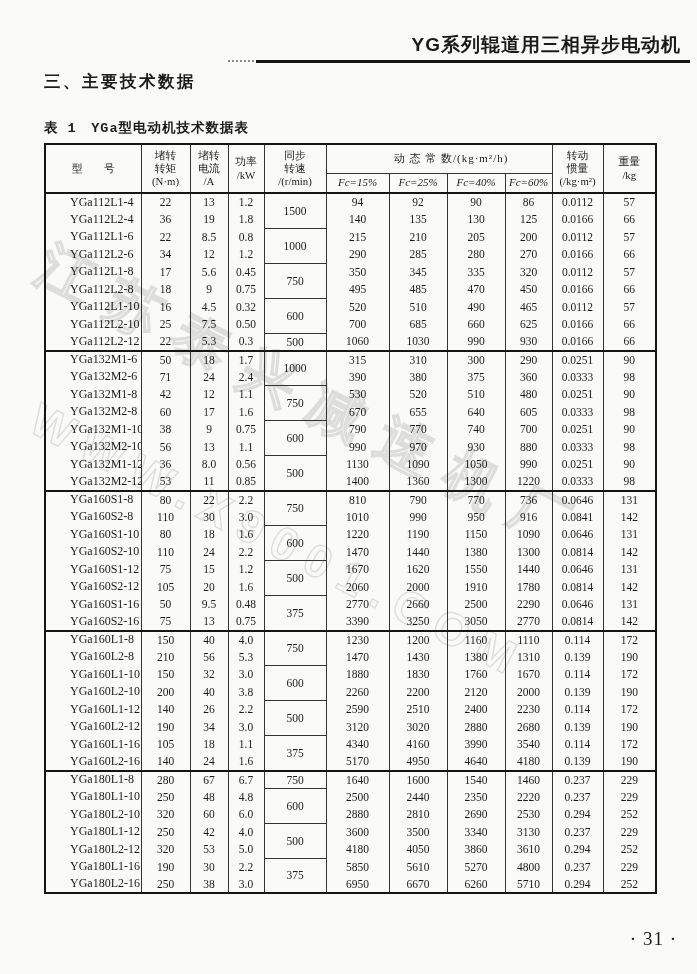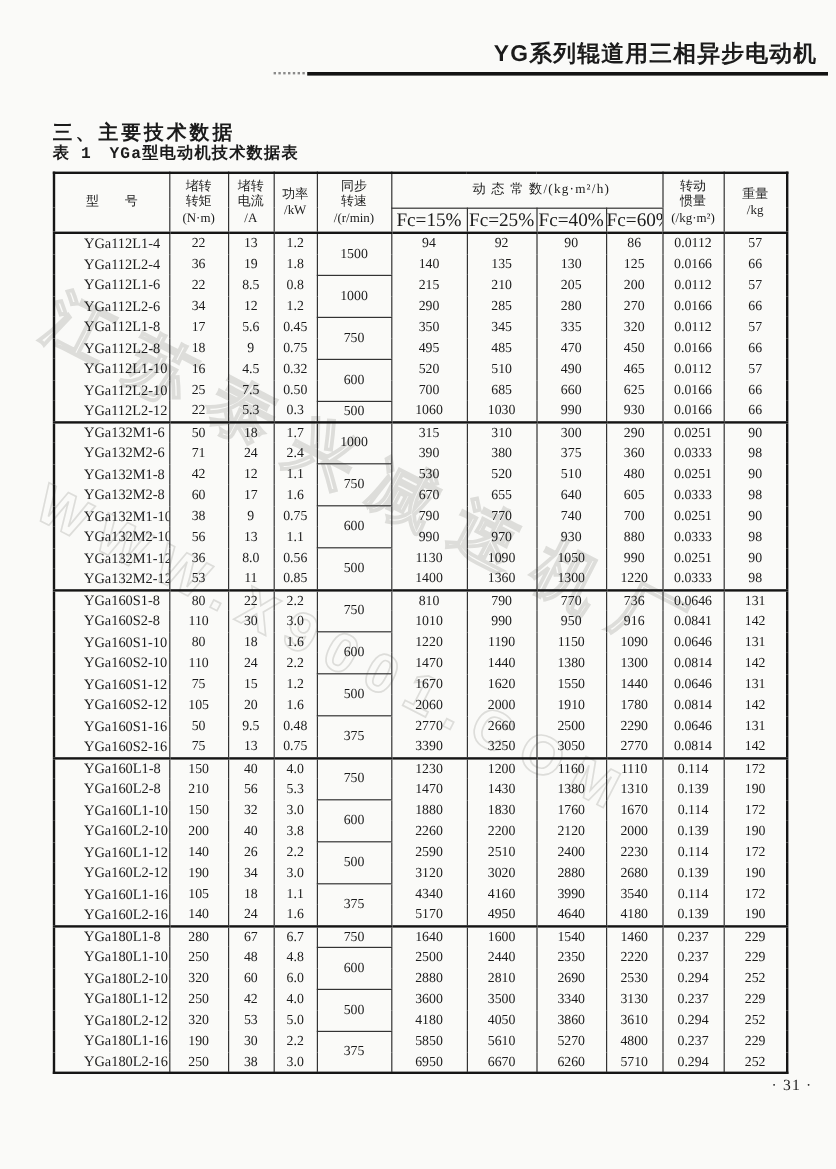--- a/index.html
+++ b/index.html
@@ -32,31 +32,31 @@
   
   .header-title {
     position:absolute; top:32px; right:16px; z-index:1;
     font-family:"Liberation Sans", sans-serif;
     font-weight:700; font-size:19px; letter-spacing:1px;
   }
   .header-rule { position:absolute; top:60px; left:256px; width:434px; height:2.5px; background:#131313; z-index:1; }
   .header-rule-dots { position:absolute; top:60px; left:228px; width:26px; border-top:2px dotted #8a8a8a; z-index:1; }
 
   .section-title {
-    position:absolute; top:100px; left:44px; z-index:1;
+    position:absolute; top:71px; left:44px; z-index:1;
     font-family:"Liberation Sans", sans-serif;
     font-weight:700; font-size:16.5px; letter-spacing:2.5px;
   }
   .table-caption {
     position:absolute; top:119px; left:44px; width:611px; z-index:1;
     text-align:left;
     font-family:Liberation Mono, monospace;
     font-weight:700; font-size:13.5px; letter-spacing:1px;
   }
-  .page-number { position:absolute; top:896px; right:20px; z-index:1; font-size:13px; letter-spacing:1px; }
+  .page-number { position:absolute; top:928px; right:20px; z-index:1; font-size:19px; letter-spacing:1px; }
 
   
   table.data-table {
     position:absolute; left:44px; top:143px; z-index:1;
     width:611px;
     border-collapse:collapse;
     table-layout:fixed;
     border:2px solid #151515;
     background:transparent;
   }
@@ -69,21 +69,21 @@
   thead th {
     font-weight:400;
     font-size:10.8px;
     line-height:1.22;
     white-space:pre-line;
     border-bottom:2px solid #151515;
   }
   thead tr.h1 { height:29px; }
   thead tr.h2 { height:20px; }
   th.dyn { border-bottom:1px solid #333; letter-spacing:1px; font-size:11px;padding-left:24px; }
-  th.fc  { font-size:16px; }
+  th.fc  { font-style:italic; font-size:11px; }
   tbody td { height:17.5px; font-size:11.5px; }
   td.model { text-align:left; padding-left:24px; font-size:12px; white-space:nowrap; }
   td.speed { border-top:1px solid #333; border-bottom:1px solid #333;margin-left:31px; }
   tr.group-start td { border-top:2px solid #151515; }
 </style>
 </head>
 <body>
 
 <div class="page">
 

